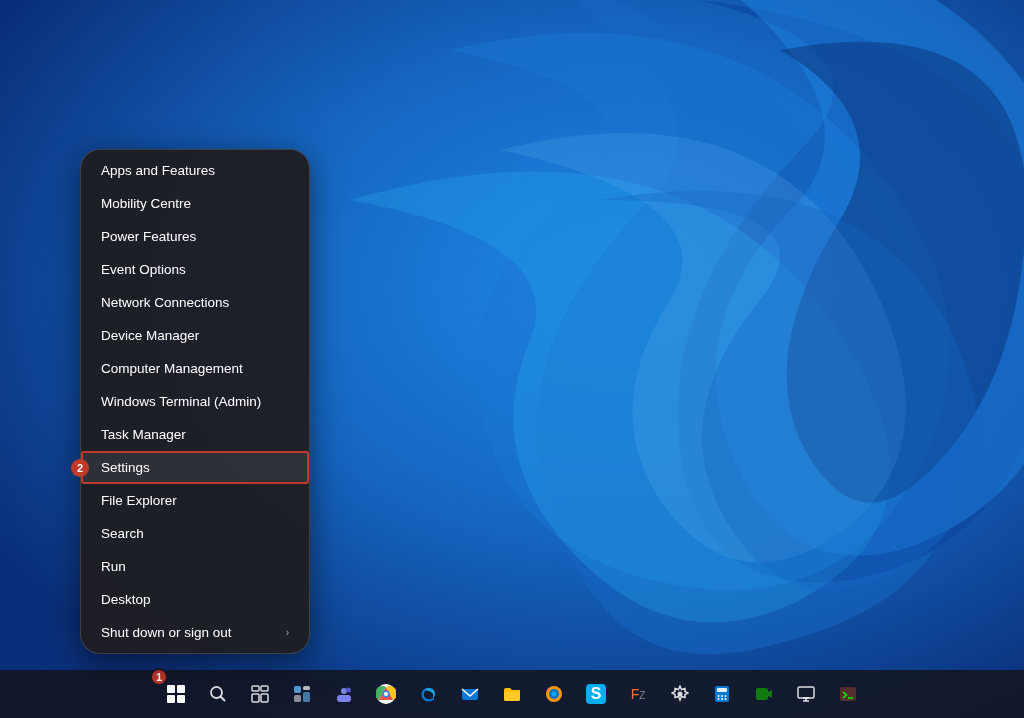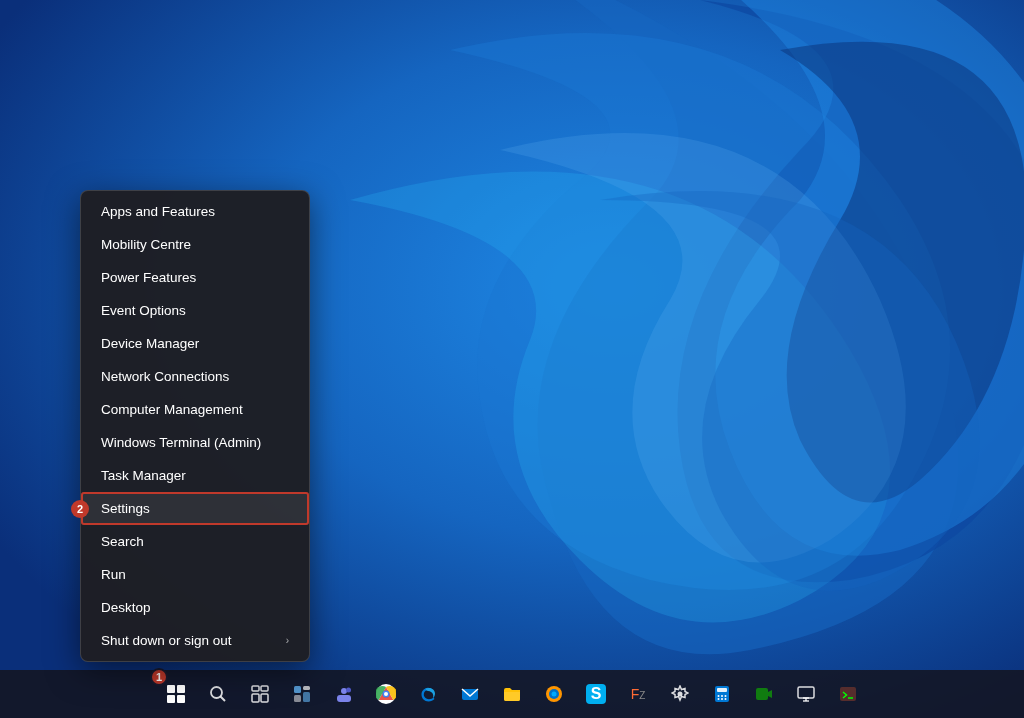--- a/index.html
+++ b/index.html
@@ -82,25 +82,25 @@
       align-items: center;
       justify-content: center;
       border: 2px solid #1a1a2e;
       z-index: 10;
     }
 
     
     .context-menu {
       position: absolute;
       left: 80px;
-      bottom: 56px;
+      bottom: 64px;
       width: 230px;
       background: rgba(30, 30, 35, 0.97);
       border: 1px solid rgba(255,255,255,0.15);
-      border-radius: 8px;
+      border-radius: 20px;
       z-index: 200;
       padding: 4px 0;
       box-shadow: 0 8px 32px rgba(0,0,0,0.5);
     }
 
     .menu-item {
       padding: 9px 20px;
       color: #ffffff;
       font-size: 13.5px;
       cursor: pointer;
@@ -191,37 +191,40 @@
     <div class="menu-item">
       <span>Mobility Centre</span>
     </div>
     <div class="menu-item">
       <span>Power Features</span>
     </div>
     <div class="menu-item">
       <span>Event Options</span>
     </div>
     <div class="menu-item">
+      <span>Network Connections</span>
+    </div>
+    <div class="menu-item">
       <span>Device Manager</span>
-    </div>
-    <div class="menu-item">
-      <span>Network Connections</span>
     </div>
     <div class="menu-item">
       <span>Computer Management</span>
     </div>
     <div class="menu-item">
       <span>Windows Terminal (Admin)</span>
     </div>
     <div class="menu-item">
       <span>Task Manager</span>
     </div>
     <div class="menu-item highlighted">
       <span class="badge-2">2</span>
       <span>Settings</span>
+    </div>
+    <div class="menu-item">
+      <span>File Explorer</span>
     </div>
     <div class="menu-item">
       <span>Search</span>
     </div>
     <div class="menu-item">
       <span>Run</span>
     </div>
     <div class="menu-item">
       <span>Desktop</span>
     </div>

